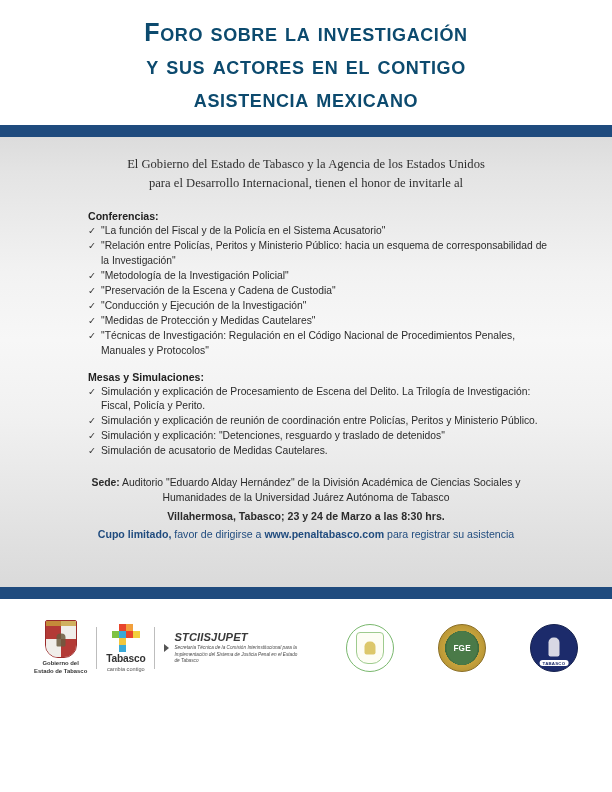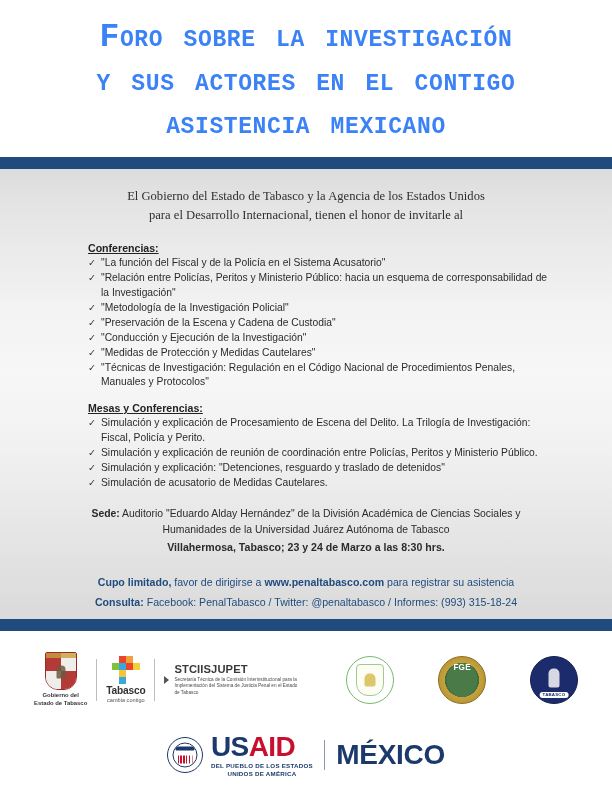--- a/index.html
+++ b/index.html
@@ -15,25 +15,25 @@
     position: relative;
   }
 
   
   .title-block {
     background: #ffffff;
     padding: 16px 40px 10px 40px;
     text-align: center;
   }
   .title-line {
-    font-family: Liberation Mono, monospace;
+    font-family: Liberation Sans, sans-serif;
     font-variant: small-caps;
     font-weight: 700;
-    color: #3b82f6;
-    font-size: 33px;
+    color: #0c4a6e;
+    font-size: 25px;
     letter-spacing: 0.6px;
     line-height: 1.32;
   }
 
   
   .rule-top {
     height: 12px;
     background: #1f4b7e;
     width: 100%;
   }
@@ -70,21 +70,20 @@
   
   .lists {
     margin: 17px 0 0 0;
     padding: 0 60px 0 88px;
   }
   .section-head {
     font-weight: 700;
     font-size: 10.6px;
     color: #222;
     margin-bottom: 2px;
-    text-decoration: underline;
   }
   .gap { height: 12px; }
 
   ul.ck {
     list-style: none;
     margin: 0;
     padding: 0;
   }
   ul.ck li {
     position: relative;
@@ -115,21 +114,20 @@
   .venue .place {
     font-weight: 700;
     display: block;
     margin-top: 3px;
     font-size: 10.6px;
   }
 
   
   .blue-lines {
     text-align: center;
-    margin-top: 16px;
     color: #1f4b7e;
   }
   .blue-lines .ln {
     font-size: 10.6px;
     line-height: 1.9;
   }
   .blue-lines b { font-weight: 700; }
 
   
   .footer {
@@ -230,20 +228,21 @@
   .tb-sub {
     font-size: 5.6px;
     color: #555;
     margin-top: 1px;
   }
 
   
   .stc {
     display: flex;
     align-items: center;
+    font-style: italic;
   }
   .stc-arrow {
     width: 0; height: 0;
     border-top: 4px solid transparent;
     border-bottom: 4px solid transparent;
     border-left: 5px solid #555;
     margin-right: 5px;
   }
   .stc-name {
     font-size: 11.2px;
@@ -297,20 +296,21 @@
     color: #fff;
   }
   .seal-fge .core {
     position: absolute;
     left: 50%; top: 50%;
     transform: translate(-50%,-50%);
     width: 31px; height: 34px;
     border-radius: 50%;
     background: #4a7a48;
     display: flex;
+    align-items: center;
     justify-content: center;
   }
   .seal-fge .fge-text {
     font-size: 8.2px;
     font-weight: 700;
     color: #ffffff;
     letter-spacing: .2px;
   }
 
   .seal-sp {
@@ -436,41 +436,38 @@
       <li><span class="tick">✓</span><span>"Relación entre Policías, Peritos y  Ministerio Público: hacia un esquema de corresponsabilidad de la Investigación"</span></li>
       <li><span class="tick">✓</span><span>"Metodología de la Investigación Policial"</span></li>
       <li><span class="tick">✓</span><span>"Preservación de la Escena y Cadena de Custodia"</span></li>
       <li><span class="tick">✓</span><span>"Conducción y Ejecución de la Investigación"</span></li>
       <li><span class="tick">✓</span><span>"Medidas de Protección y Medidas Cautelares"</span></li>
       <li><span class="tick">✓</span><span>"Técnicas de Investigación: Regulación en el Código Nacional de Procedimientos Penales, Manuales y Protocolos"</span></li>
     </ul>
 
     <div class="gap"></div>
 
-    <div class="section-head">Mesas y Conferencias:</div>
+    <div class="section-head">Mesas y Simulaciones:</div>
     <ul class="ck">
       <li><span class="tick">✓</span><span>Simulación y explicación de Procesamiento de Escena del Delito. La Trilogía de Investigación: Fiscal, Policía y Perito.</span></li>
       <li><span class="tick">✓</span><span>Simulación y explicación de reunión de coordinación entre Policías, Peritos y Ministerio Público.</span></li>
       <li><span class="tick">✓</span><span>Simulación y explicación: "Detenciones, resguardo y traslado de detenidos"</span></li>
       <li><span class="tick">✓</span><span>Simulación de acusatorio de Medidas Cautelares.</span></li>
     </ul>
   </div>
 
   <div class="venue">
     <b>Sede:</b><span> Auditorio "Eduardo Alday Hernández" de la División Académica de Ciencias Sociales y</span>
     <div>Humanidades de la Universidad Juárez Autónoma de Tabasco</div>
     <span class="place">Villahermosa, Tabasco; 23 y 24 de Marzo a las 8:30 hrs.</span>
   </div>
 
   <div class="blue-lines">
     <div class="ln">
       <b>Cupo limitado,</b><span> favor de dirigirse a </span><b>www.penaltabasco.com</b><span> para registrar su asistencia</span>
-    </div>
-    <div class="ln">
-      <b>Consulta:</b><span>  Facebook: PenalTabasco / Twitter: @penaltabasco / Informes: (993) 315-18-24</span>
     </div>
   </div>
 </div>
 
 <div class="rule-bottom"></div>
 
 <div class="footer">
 
   <div class="logo-row">
 
@@ -525,28 +522,13 @@
         <span class="fge-text">FGE</span>
       </span>
     </div>
 
     <div class="seal seal-sp">
       <span class="body"></span>
       <span class="ribbon">TABASCO</span>
     </div>
   </div>
 
-  <div class="usaid-row">
-    <div class="usaid-seal">
-      <span class="inner">
-        <span class="bar"></span>
-        <span class="stripes"></span>
-      </span>
-    </div>
-    <div class="usaid-text">
-      <div class="usaid-word"><span class="us">US</span><span class="aid">AID</span></div>
-      <div class="usaid-tag">DEL PUEBLO DE LOS ESTADOS</div>
-      <div class="usaid-tag">UNIDOS DE AMÉRICA</div>
-    </div>
-    <div class="usaid-div"></div>
-    <div class="mexico-word">MÉXICO</div>
-  </div>
 </div>
 
 </body></html>

